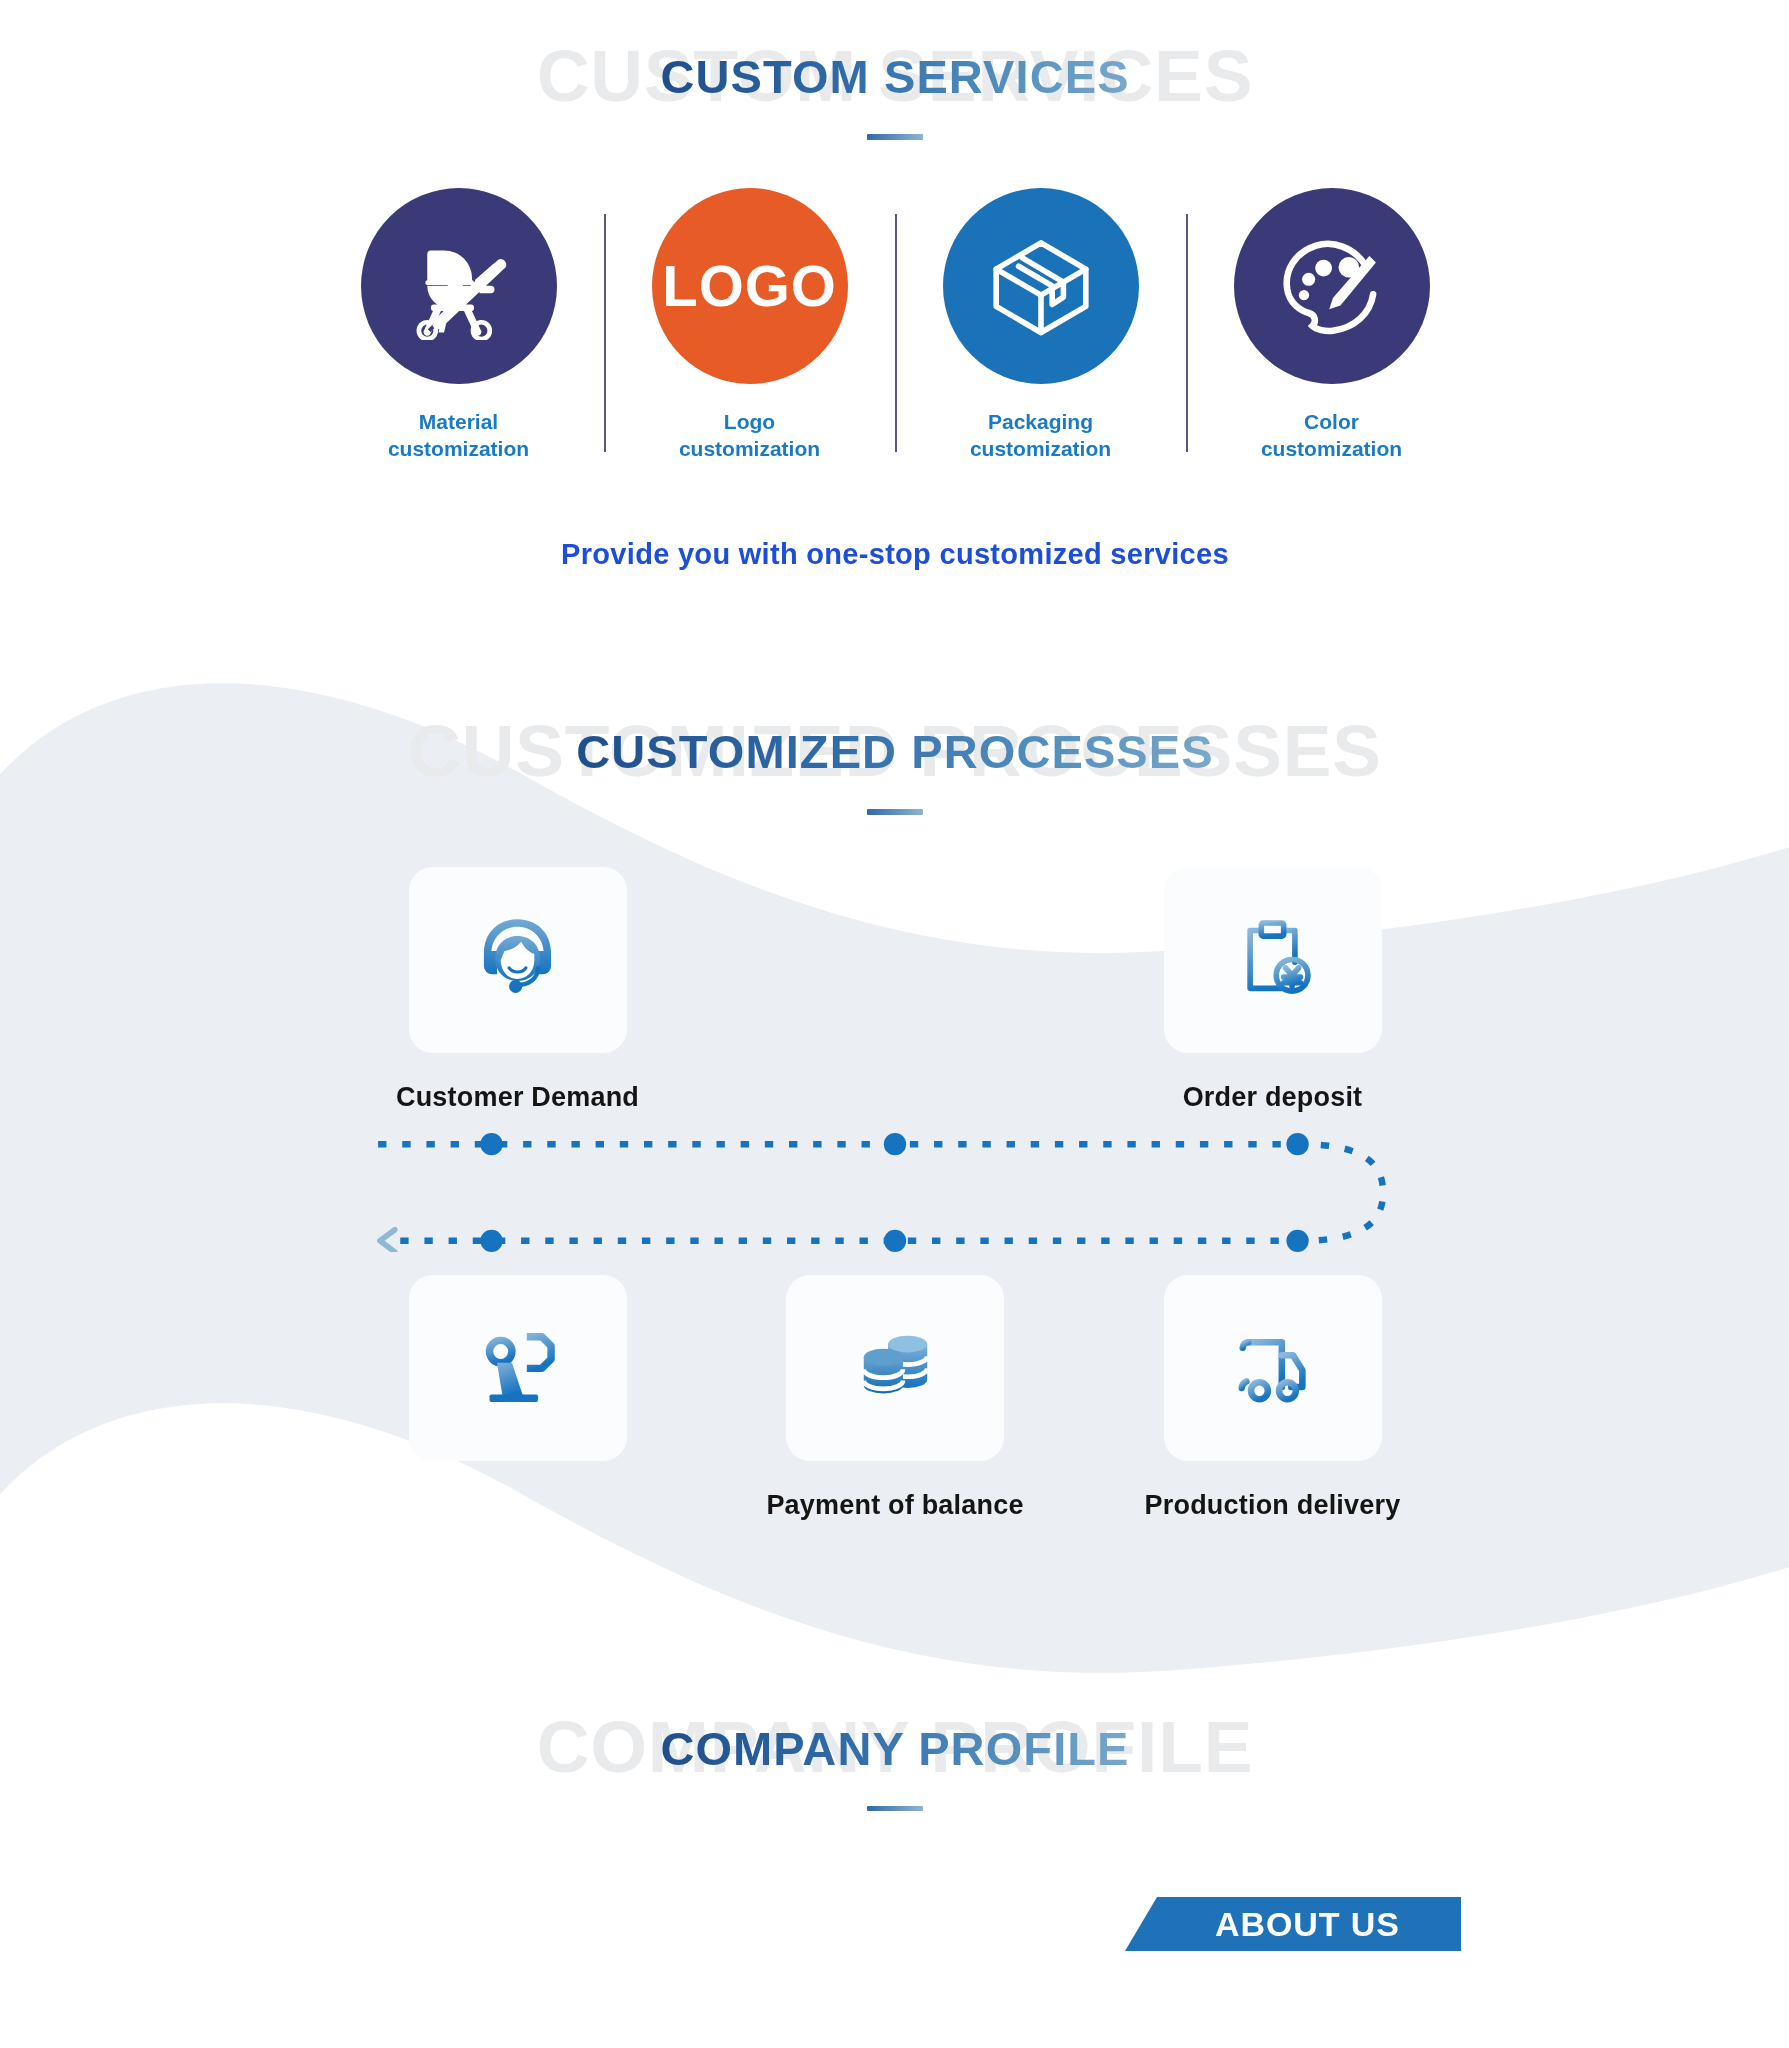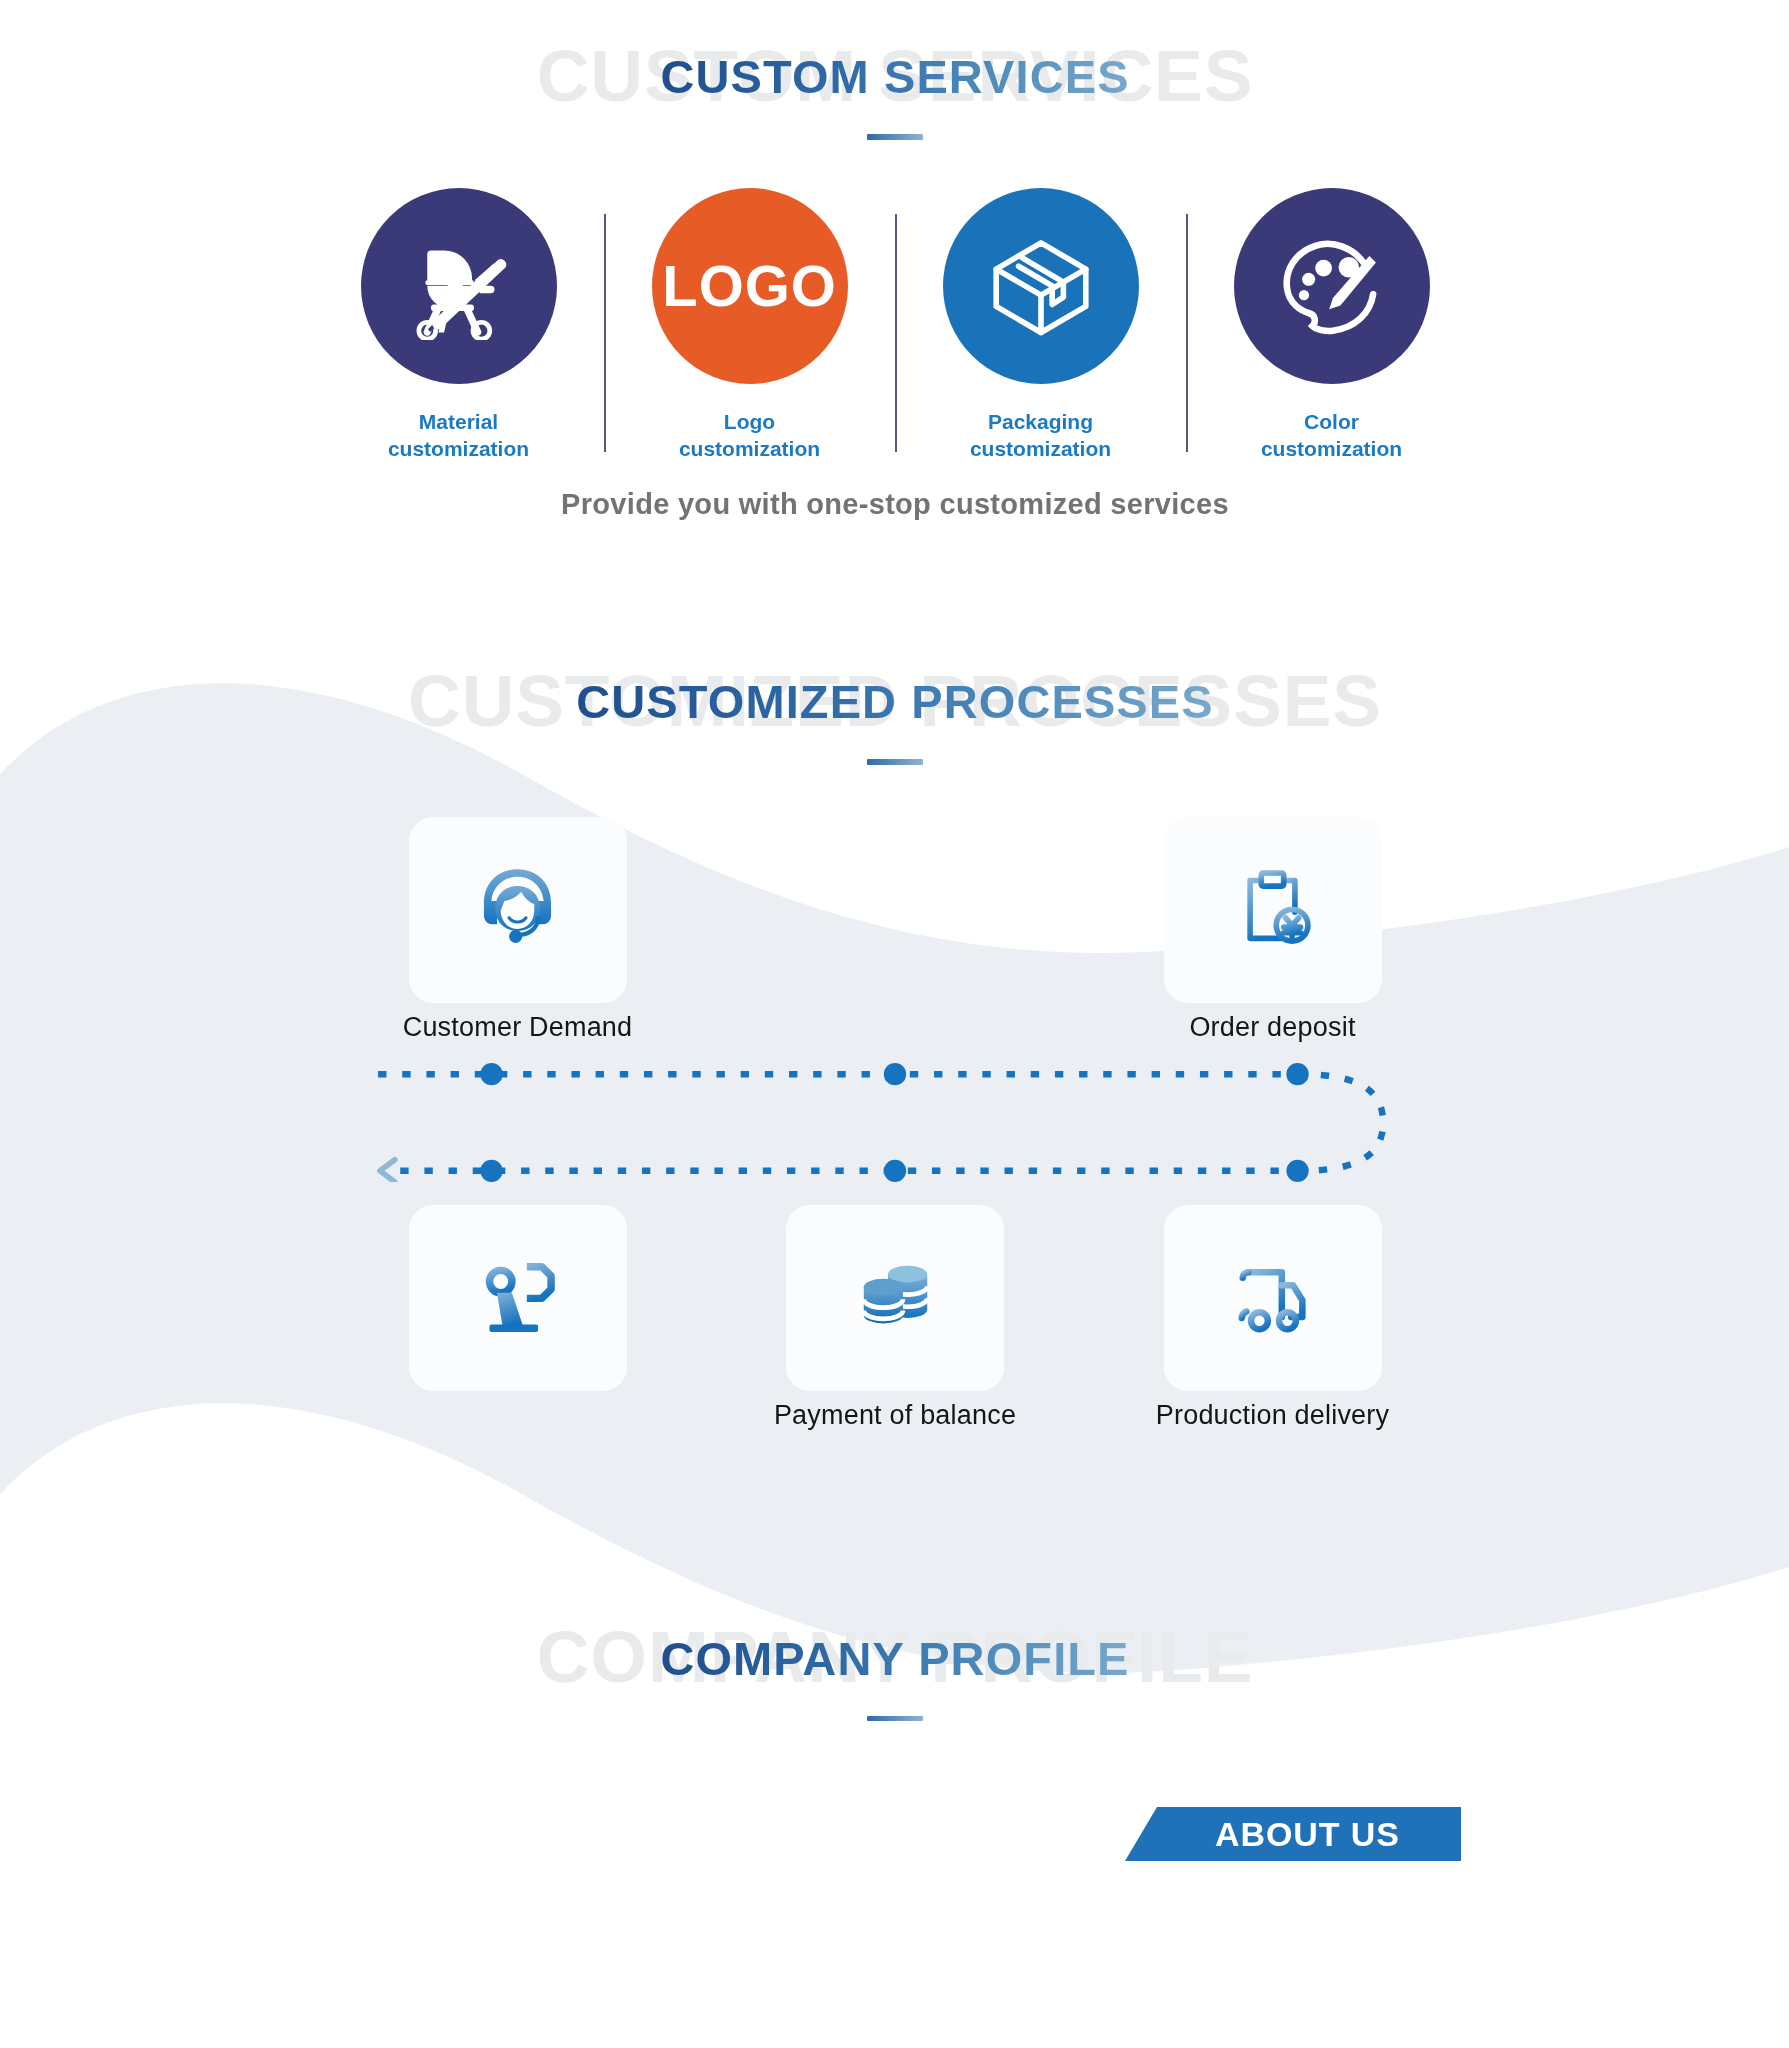--- a/index.html
+++ b/index.html
@@ -118,23 +118,23 @@
     margin-top:24px;
     color:#1a7ac4;
     font-family:"Liberation Sans Narrow","Liberation Sans", sans-serif;
     font-weight:700;
     font-size:21px;
     line-height:1.32;
   }
   .tagline{
     position:relative;
     z-index:3;
-    margin-top:25px;
+    margin-top:75px;
     text-align:center;
-    color:#737373;
+    color:#1d4ed8;
     font-family:"Liberation Sans Narrow","Liberation Sans", sans-serif;
     font-weight:700;
     font-size:29px;
     letter-spacing:0.3px;
   }
 
   
   .proc-wrap{
     position:relative;
     z-index:3;
@@ -148,24 +148,24 @@
   }
   .proc-item{ width:289px; text-align:center; }
   .proc-card{
     width:218px; height:186px;
     margin:0 auto;
     background:#fbfcfd;
     border-radius:24px;
     display:flex; align-items:center; justify-content:center;
   }
   .proc-label{
-    margin-top:9px;
+    margin-top:29px;
     color:#151515;
     font-family:"Liberation Sans Narrow","Liberation Sans", sans-serif;
-    font-weight:400;
+    font-weight:700;
     font-size:27px;
     letter-spacing:0.2px;
   }
 
   .flowpath{
     position:relative;
     width:1044px;
     height:119px;
     margin:20.5px auto 0;
   }

